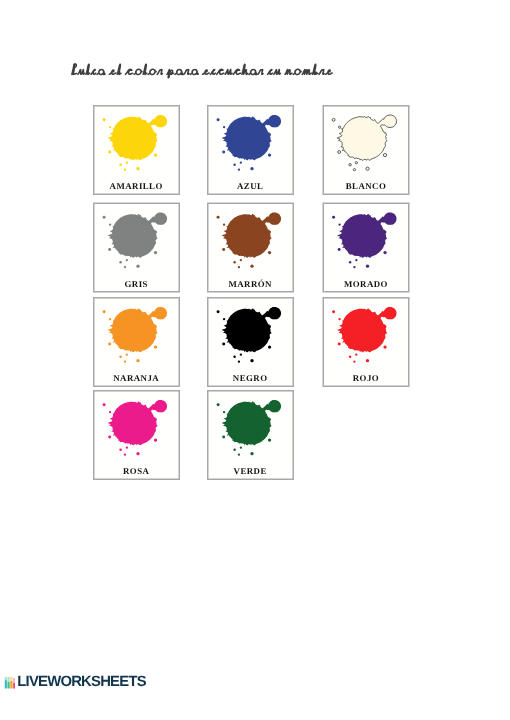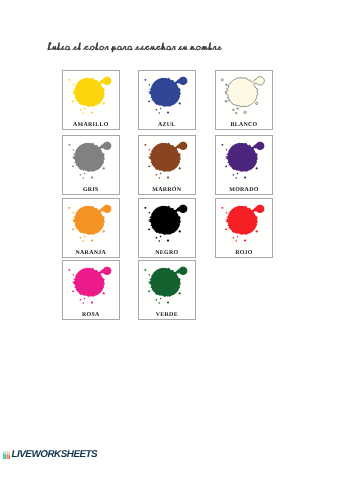--- a/index.html
+++ b/index.html
@@ -10,21 +10,21 @@
 #title-wrap{position:absolute;left:47px;top:40.6px;width:176px;height:12.5px;}
 #title-wrap svg{display:block;}
 #grid{position:absolute;left:0;top:0;}
 .card{position:absolute;border:1px solid #a8a8a8;background:#fffffe;box-sizing:border-box;}
 .art{position:absolute;left:0;top:0;width:100%;height:100%;overflow:visible;}
 .art svg{display:block;width:100%;height:100%;}
 .lbl{position:absolute;left:0;width:100%;text-align:center;
      font-family:"Liberation Serif",serif;font-weight:bold;font-size:5.9px;
      color:#141414;letter-spacing:0.3px;line-height:1;white-space:nowrap;
      transform:translateZ(0);}
-#footer{position:absolute;left:2.5px;top:450px;height:10px;display:flex;align-items:center;font-style:italic;}
+#footer{position:absolute;left:2.5px;top:450px;height:10px;display:flex;align-items:center;}
 #logo-mark{width:7.4px;height:8.3px;flex:0 0 auto;margin-top:0.2px;}
 #logo-mark svg{display:block;}
 #logo-text{font-family:"Liberation Sans",sans-serif;font-weight:bold;font-size:9.9px;
            color:#12354e;letter-spacing:-0.5px;margin-left:1.6px;line-height:1;
            transform:translateZ(0);}
 </style>
 </head>
 <body>
 
 <div id="sheet">

